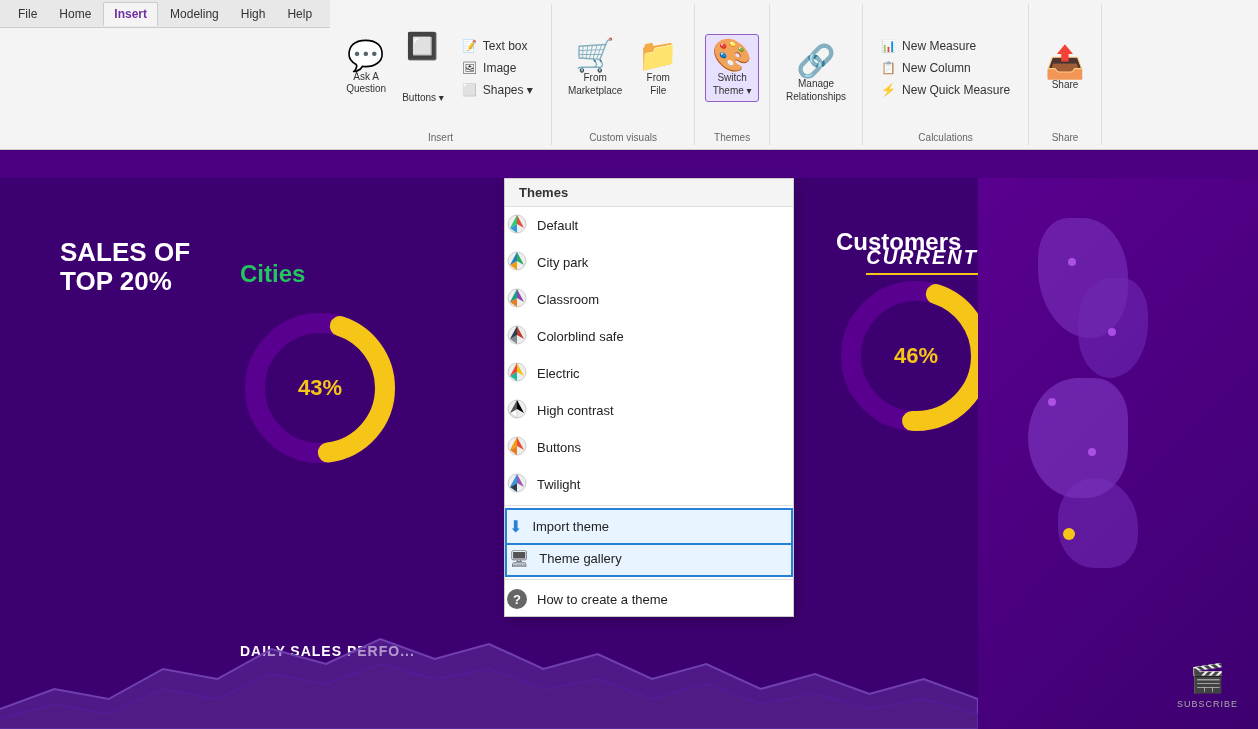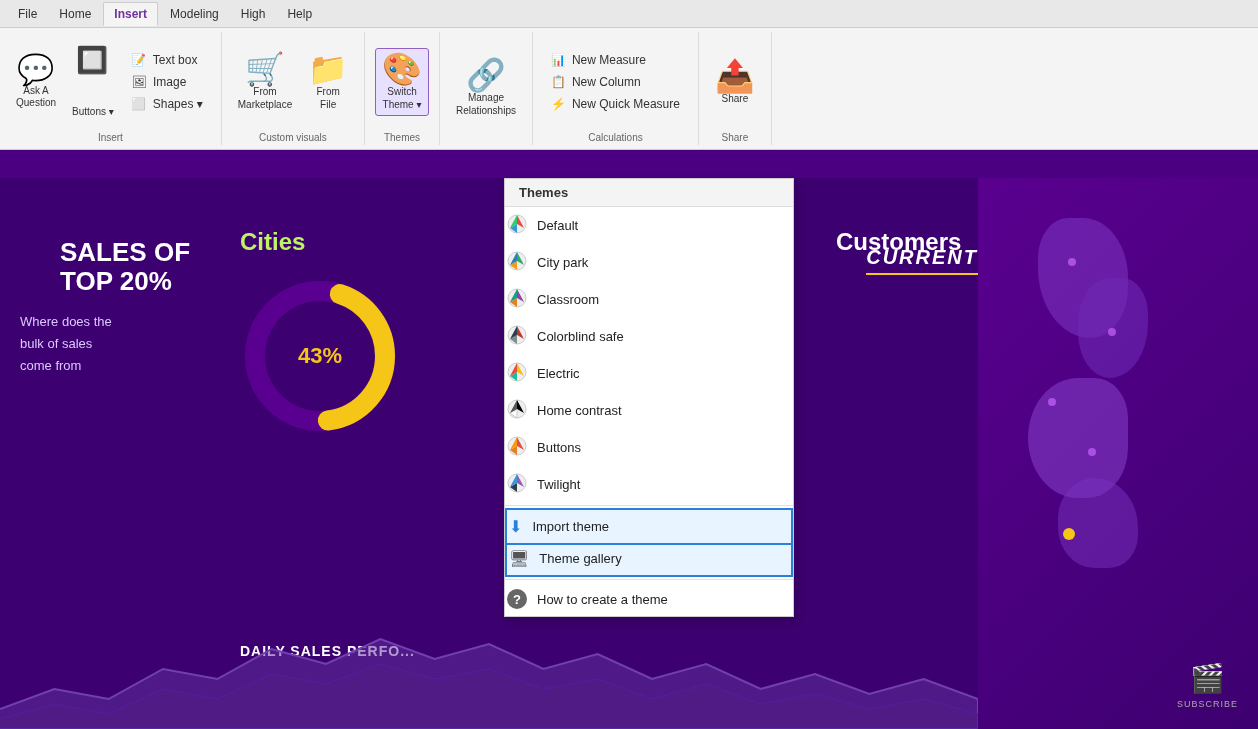--- a/index.html
+++ b/index.html
@@ -3,21 +3,21 @@
   <meta charset="utf-8">
   <style>
     * { margin: 0; padding: 0; box-sizing: border-box; }
     body { width: 1258px; height: 729px; overflow: hidden; font-family: 'Segoe UI', Arial, sans-serif; background: #4b0082; }
 
     
     .ribbon {
       background: #f4f4f4;
       border-bottom: 1px solid #ccc;
       display: flex;
-      flex-direction: column;
+      flex-direction: row;
       height: 150px;
     }
     .ribbon-tabs {
       display: flex;
       height: 28px;
       background: #e8e8e8;
       border-bottom: 1px solid #ccc;
       align-items: center;
       padding: 0 8px;
       font-size: 12px;
@@ -418,42 +418,47 @@
     </div>
   </div>
 </div>
 
 <div class="main-area">
 
   <div class="sales-panel">
     <div class="sales-title" style="font-size:26px;font-weight:900;color:#fff;text-transform:uppercase;line-height:1.1;">
       SALES OF<br>TOP 20%
     </div>
-    <div class="sales-subtitle" style="margin-top:16px;font-size:13px;color:#ddc8ff;line-height:1.7;">
-      Where does the<br>bulk of sales<br>come from
-    </div>
   </div>
 
   <div class="cities-panel">
-    <div class="cities-title" style="font-size:24px;font-weight:700;color:#bef264;">Cities</div>
+    <div class="cities-title" style="font-size:24px;font-weight:700;color:#22c55e;margin-top:32px;">Cities</div>
 
     <div class="donut-container">
       <svg width="160" height="160" viewBox="0 0 160 160">
 
         <circle cx="80" cy="80" r="65" fill="none" stroke="#5a0090" stroke-width="20"></circle>
 
         <circle cx="80" cy="80" r="65" fill="none" stroke="#f5c518" stroke-width="20" stroke-dasharray="176 232" stroke-dashoffset="82" stroke-linecap="round"></circle>
       </svg>
       <div class="donut-label">43%</div>
     </div>
   </div>
 
   <div class="customers-panel">
     <div class="customers-title" style="font-size:24px;font-weight:700;color:#fff;">Customers</div>
 
+    <div class="donut-container">
+      <svg width="160" height="160" viewBox="0 0 160 160">
+        <circle cx="80" cy="80" r="65" fill="none" stroke="#5a0090" stroke-width="20"></circle>
+
+        <circle cx="80" cy="80" r="65" fill="none" stroke="#f5c518" stroke-width="20" stroke-dasharray="188 220" stroke-dashoffset="82" stroke-linecap="round"></circle>
+      </svg>
+      <div class="donut-label">46%</div>
+    </div>
   </div>
 
   <div class="current-panel" style="right:280px;position:absolute;top:68px;font-style:italic;">
     <div class="current-title" style="color:#fff;font-size:20px;font-weight:800;text-transform:uppercase;letter-spacing:2px;border-bottom:2px solid #f5c518;padding-bottom:4px;">CURRENT</div>
   </div>
 
   <div class="daily-label" style="position:absolute;left:240px;bottom:70px;color:#fff;font-size:14px;font-weight:700;text-transform:uppercase;letter-spacing:1px;">DAILY SALES PERFO...</div>
 
   <div class="wave-area">
     <svg class="wave-svg" viewBox="0 0 900 120" preserveAspectRatio="none">
@@ -547,21 +552,21 @@
 
   <div class="dropdown-item">
     <span>
       <svg width="20" height="20" viewBox="0 0 20 20">
           <circle cx="10" cy="10" r="9" fill="#eee" stroke="#ccc"></circle>
           <path d="M10,1 L10,10 L17,14 Z" fill="#000"></path>
           <path d="M10,10 L3,14 L10,19 Z" fill="#fff" stroke="#ccc"></path>
           <path d="M10,10 L10,1 L3,14 Z" fill="#555"></path>
         </svg>
     </span>
-    <span>Home contrast</span>
+    <span>High contrast</span>
   </div>
 
   <div class="dropdown-item">
     <span>
       <svg width="20" height="20" viewBox="0 0 20 20">
           <circle cx="10" cy="10" r="9" fill="#eee" stroke="#ccc"></circle>
           <path d="M10,1 L10,10 L17,14 Z" fill="#e74c3c"></path>
           <path d="M10,10 L3,14 L10,19 Z" fill="#e67e22"></path>
           <path d="M10,10 L10,1 L3,14 Z" fill="#f39c12"></path>
         </svg>

